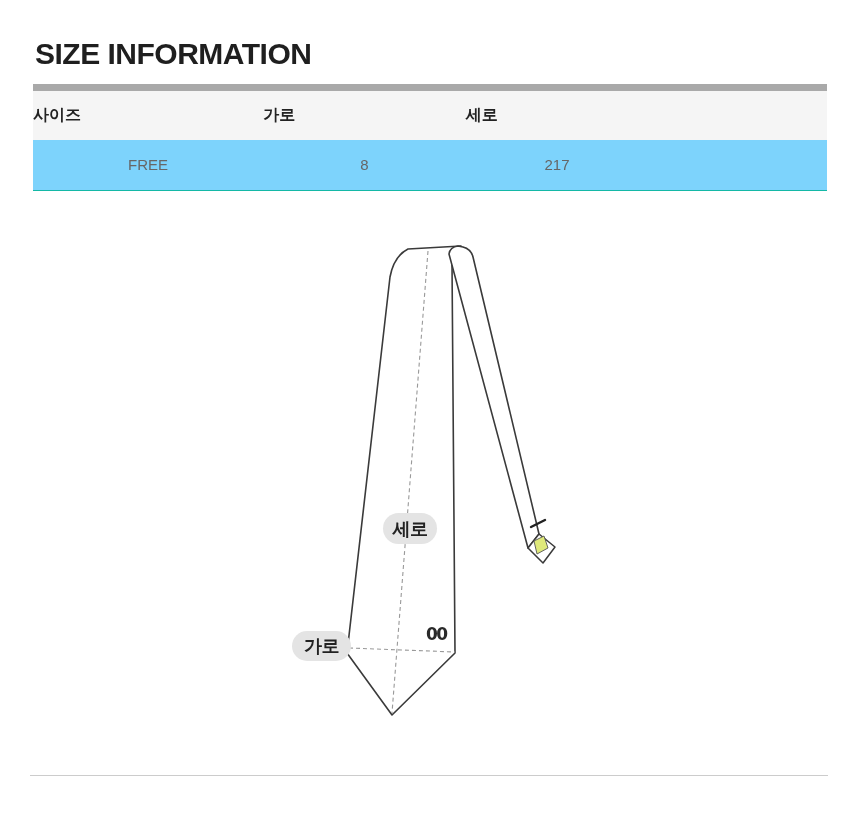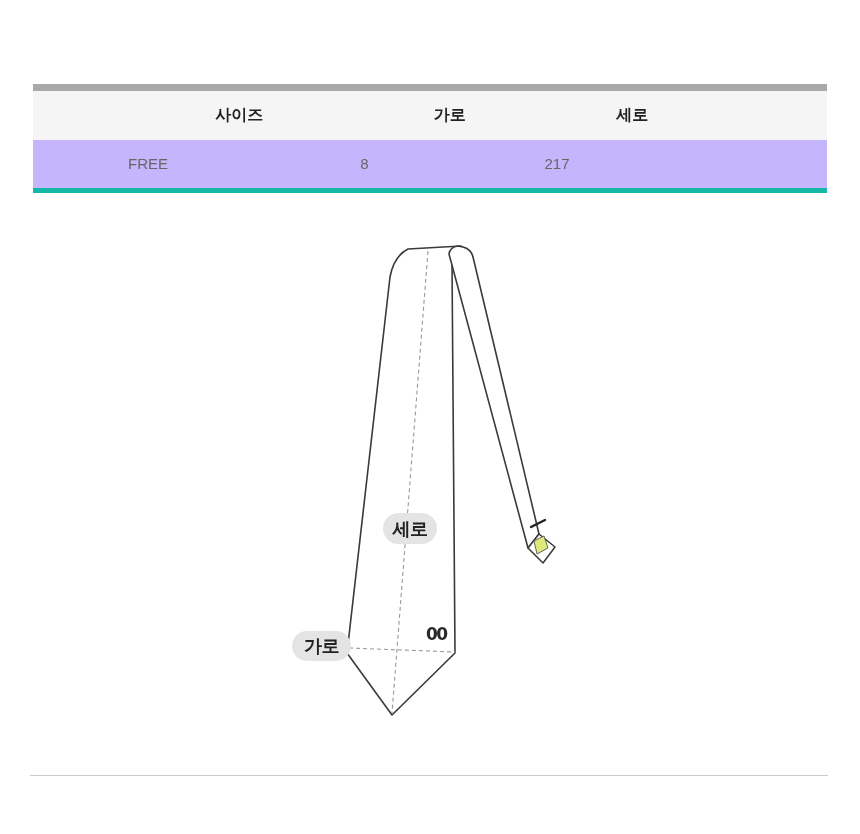--- a/index.html
+++ b/index.html
@@ -14,24 +14,24 @@
     font-size:30px; font-weight:700; letter-spacing:-0.5px;
     color:#1f1f1f; white-space:nowrap;
   }
   .size-table-wrap {
     position:absolute; left:33px; top:84px; width:794px;
     border-top:7px solid #a9a9a9;
   }
   table.size-table { width:100%; border-collapse:collapse; table-layout:fixed; }
   table.size-table thead tr { background:#f5f5f5; height:49px; }
   table.size-table th {
-    text-align:right; vertical-align:middle;
+    text-align:left; vertical-align:middle;
     font-size:16px; font-weight:700; color:#222222;
   }
-  table.size-table tbody tr { height:50px; border-bottom:5px solid #14b8a6; background:#c4b5fd; }
+  table.size-table tbody tr { height:50px; border-bottom:1px solid #14b8a6; background:#7dd3fc; }
   table.size-table td {
     text-align:center; vertical-align:middle;
     font-size:15px; font-weight:400; color:#666666;
   }
   .tie-svg { position:absolute; left:0; top:0; width:860px; height:834px; }
   .pill {
     position:absolute; display:flex; align-items:center; justify-content:center;
     background:#e4e4e4; border-radius:16px;
     font-size:18px; font-weight:700; color:#222222; letter-spacing:-0.5px;
     z-index:2;
@@ -45,20 +45,21 @@
   .logo-text {
     font-family:"DejaVu Sans","Liberation Sans",sans-serif;
     font-weight:700; font-size:17px; letter-spacing:-1.5px; fill:#2a2a2a;
   }
 </style>
 </head>
 <body>
 
 <div class="page">
 
+  <h1 class="page-title">SIZE INFORMATION</h1>
 
   <div class="size-table-wrap">
     <table class="size-table">
       <colgroup>
         <col style="width:29%">
           <col style="width:25.5%">
           <col style="width:23%">
           <col style="width:22.5%">
       </colgroup>
       <thead>

